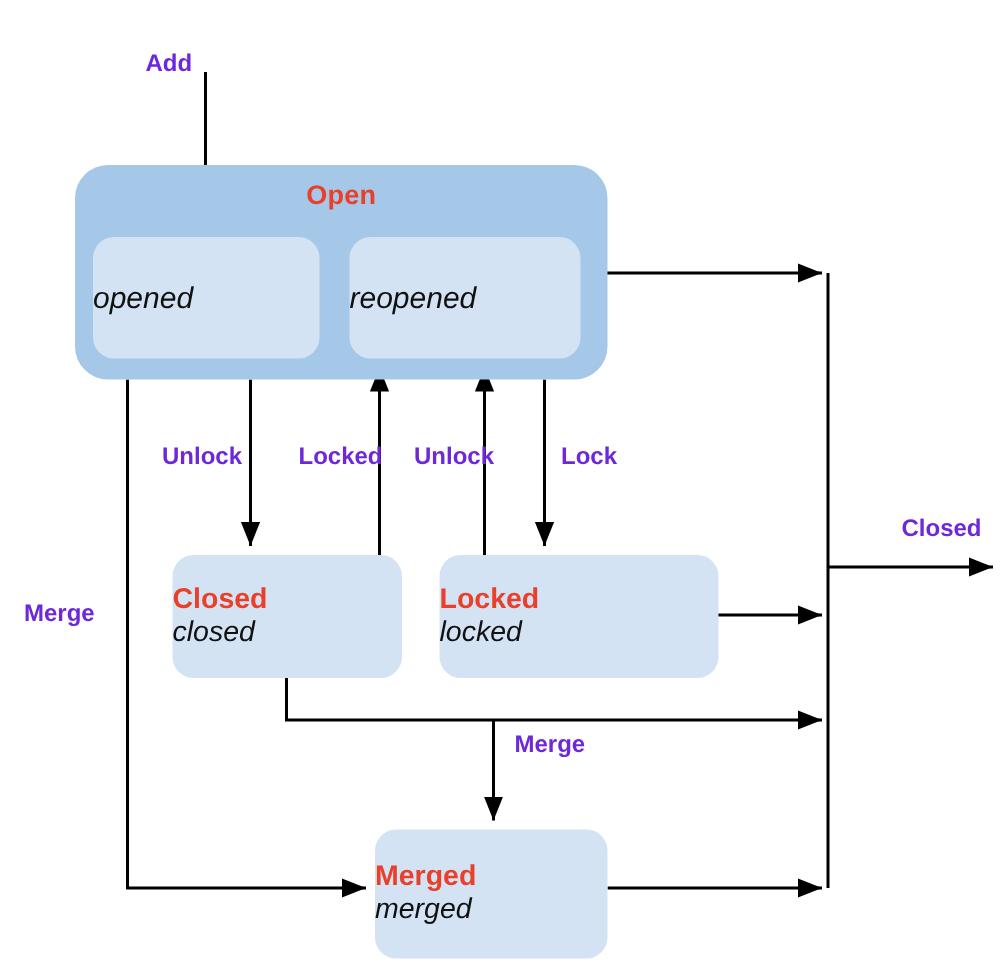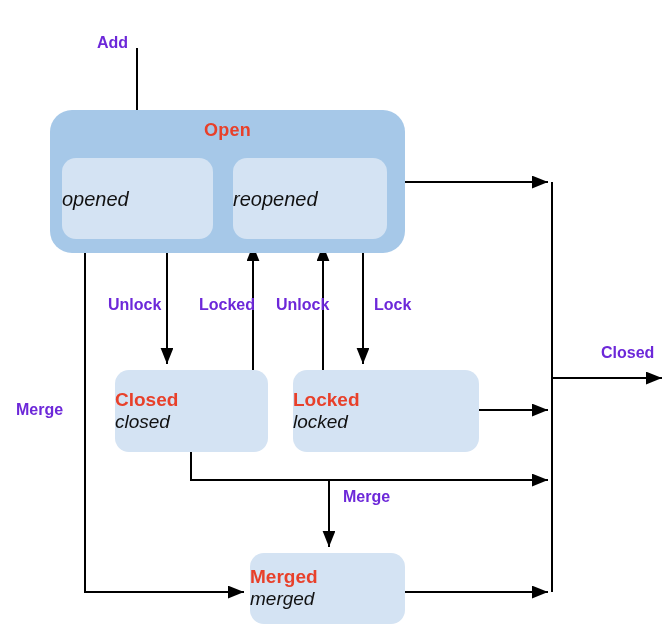--- a/index.html
+++ b/index.html
@@ -129,21 +129,21 @@
   <div class="node state-node" style="left:115px; top:370px; width:153px; height:82px;">
     <span class="state-title">Closed</span>
     <span class="state-sub">closed</span>
   </div>
 
   <div class="node state-node" style="left:293px; top:370px; width:186px; height:82px;">
     <span class="state-title">Locked</span>
     <span class="state-sub">locked</span>
   </div>
 
-  <div class="node state-node" style="left:250px; top:553px; width:155px; height:71px;">
+  <div class="node state-node" style="left:250px; top:553px; width:155px; height:86px;">
     <span class="state-title">Merged</span>
     <span class="state-sub">merged</span>
   </div>
 
   <span class="edge-label" style="left:97px; top:34px;">Add</span>
 
   <span class="edge-label" style="left:108px; top:296px;">Unlock</span>
 
   <span class="edge-label" style="left:199px; top:296px;">Locked</span>
 

